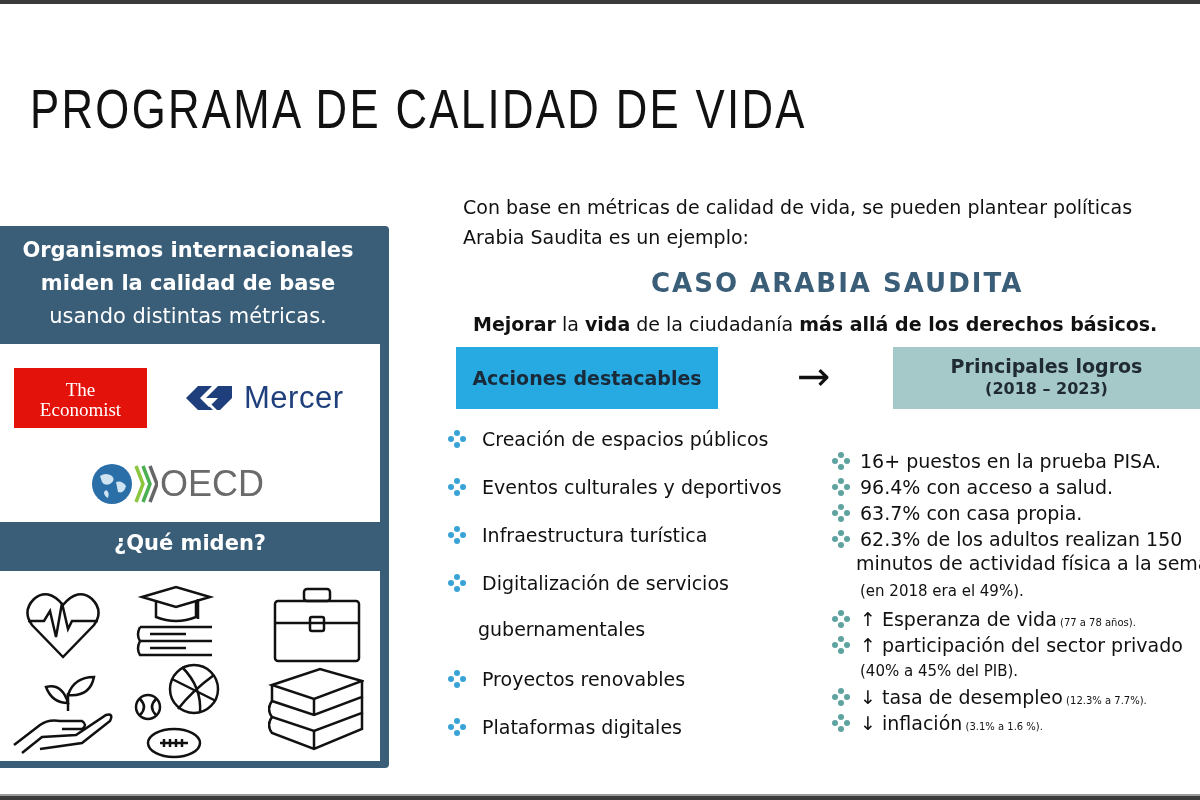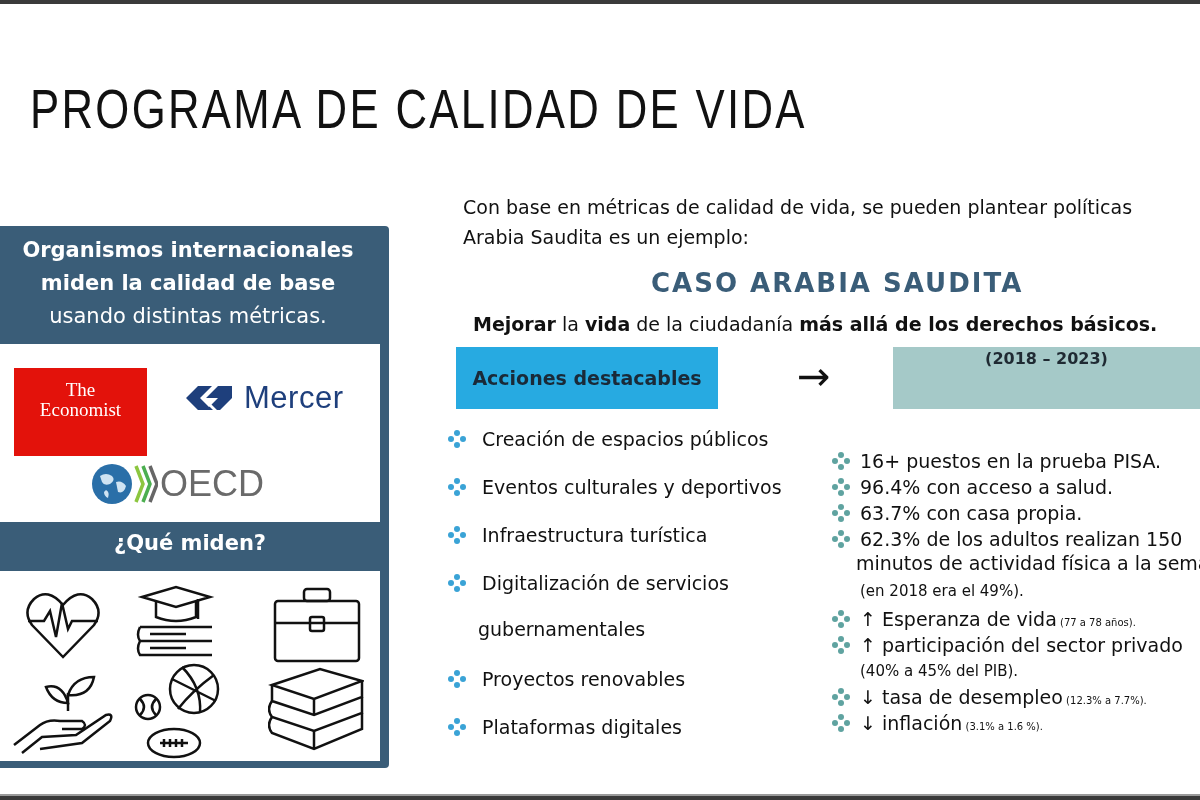--- a/index.html
+++ b/index.html
@@ -25,21 +25,21 @@
   }
   .panel-head {
     position: absolute; left: 0; top: 8px; width: 376px; text-align: center;
     color: #fff; font-size: 21px; line-height: 33px;
   }
   .panel-head b { font-weight: bold; }
   .logos-box {
     position: absolute; left: 0; top: 118px; width: 380px; height: 178px; background: #fff;
   }
   .economist {
-    position: absolute; left: 14px; top: 24px; width: 133px; height: 88px; background: #e3120b;
+    position: absolute; left: 14px; top: 24px; width: 133px; height: 60px; background: #e3120b;
     color: #fff; font-family: "Liberation Serif", serif; font-size: 19px; line-height: 20px;
     text-align: center; padding-top: 12px;
   }
   .mercer { position: absolute; left: 184px; top: 36px; display: flex; align-items: center; }
   .mercer-label { font-family: "Liberation Sans", sans-serif; font-size: 31px; color: #1e3f7c; margin-left: 10px; letter-spacing: 0.5px; }
   .oecd { position: absolute; left: 90px; top: 118px; display: flex; align-items: center; }
   .oecd-label { font-family: "Liberation Sans", sans-serif; font-size: 36px; color: #6a6a6a; margin-left: 2px; }
 
   .qmiden {
     position: absolute; left: 0; top: 305px; width: 380px; text-align: center;
@@ -202,20 +202,21 @@
 
 <div class="case-title">CASO ARABIA SAUDITA</div>
 
 <div class="subtitle">
   <b>Mejorar</b><span> la </span><b>vida</b><span> de la ciudadanía </span><b>más allá de los derechos básicos.</b>
 </div>
 
 <div class="box-actions">Acciones destacables</div>
 <div class="arrow">→</div>
 <div class="box-logros">
+  <span class="t">Principales logros</span>
   <span class="s">(2018 – 2023)</span>
 </div>
 
 <div class="actions-list">
   <div class="row" style="top:0"><span class="bullet b-blue"><i></i><i></i><i></i><i></i></span><span class="txt">Creación de espacios públicos</span></div>
   <div class="row" style="top:48px"><span class="bullet b-blue"><i></i><i></i><i></i><i></i></span><span class="txt">Eventos culturales y deportivos</span></div>
   <div class="row" style="top:96px"><span class="bullet b-blue"><i></i><i></i><i></i><i></i></span><span class="txt">Infraestructura turística</span></div>
   <div class="row" style="top:144px"><span class="bullet b-blue"><i></i><i></i><i></i><i></i></span><span class="txt">Digitalización de servicios</span></div>
   <div class="row" style="top:192px;left:30px"><span>gubernamentales</span></div>
   <div class="row" style="top:240px"><span class="bullet b-blue"><i></i><i></i><i></i><i></i></span><span class="txt">Proyectos renovables</span></div>

